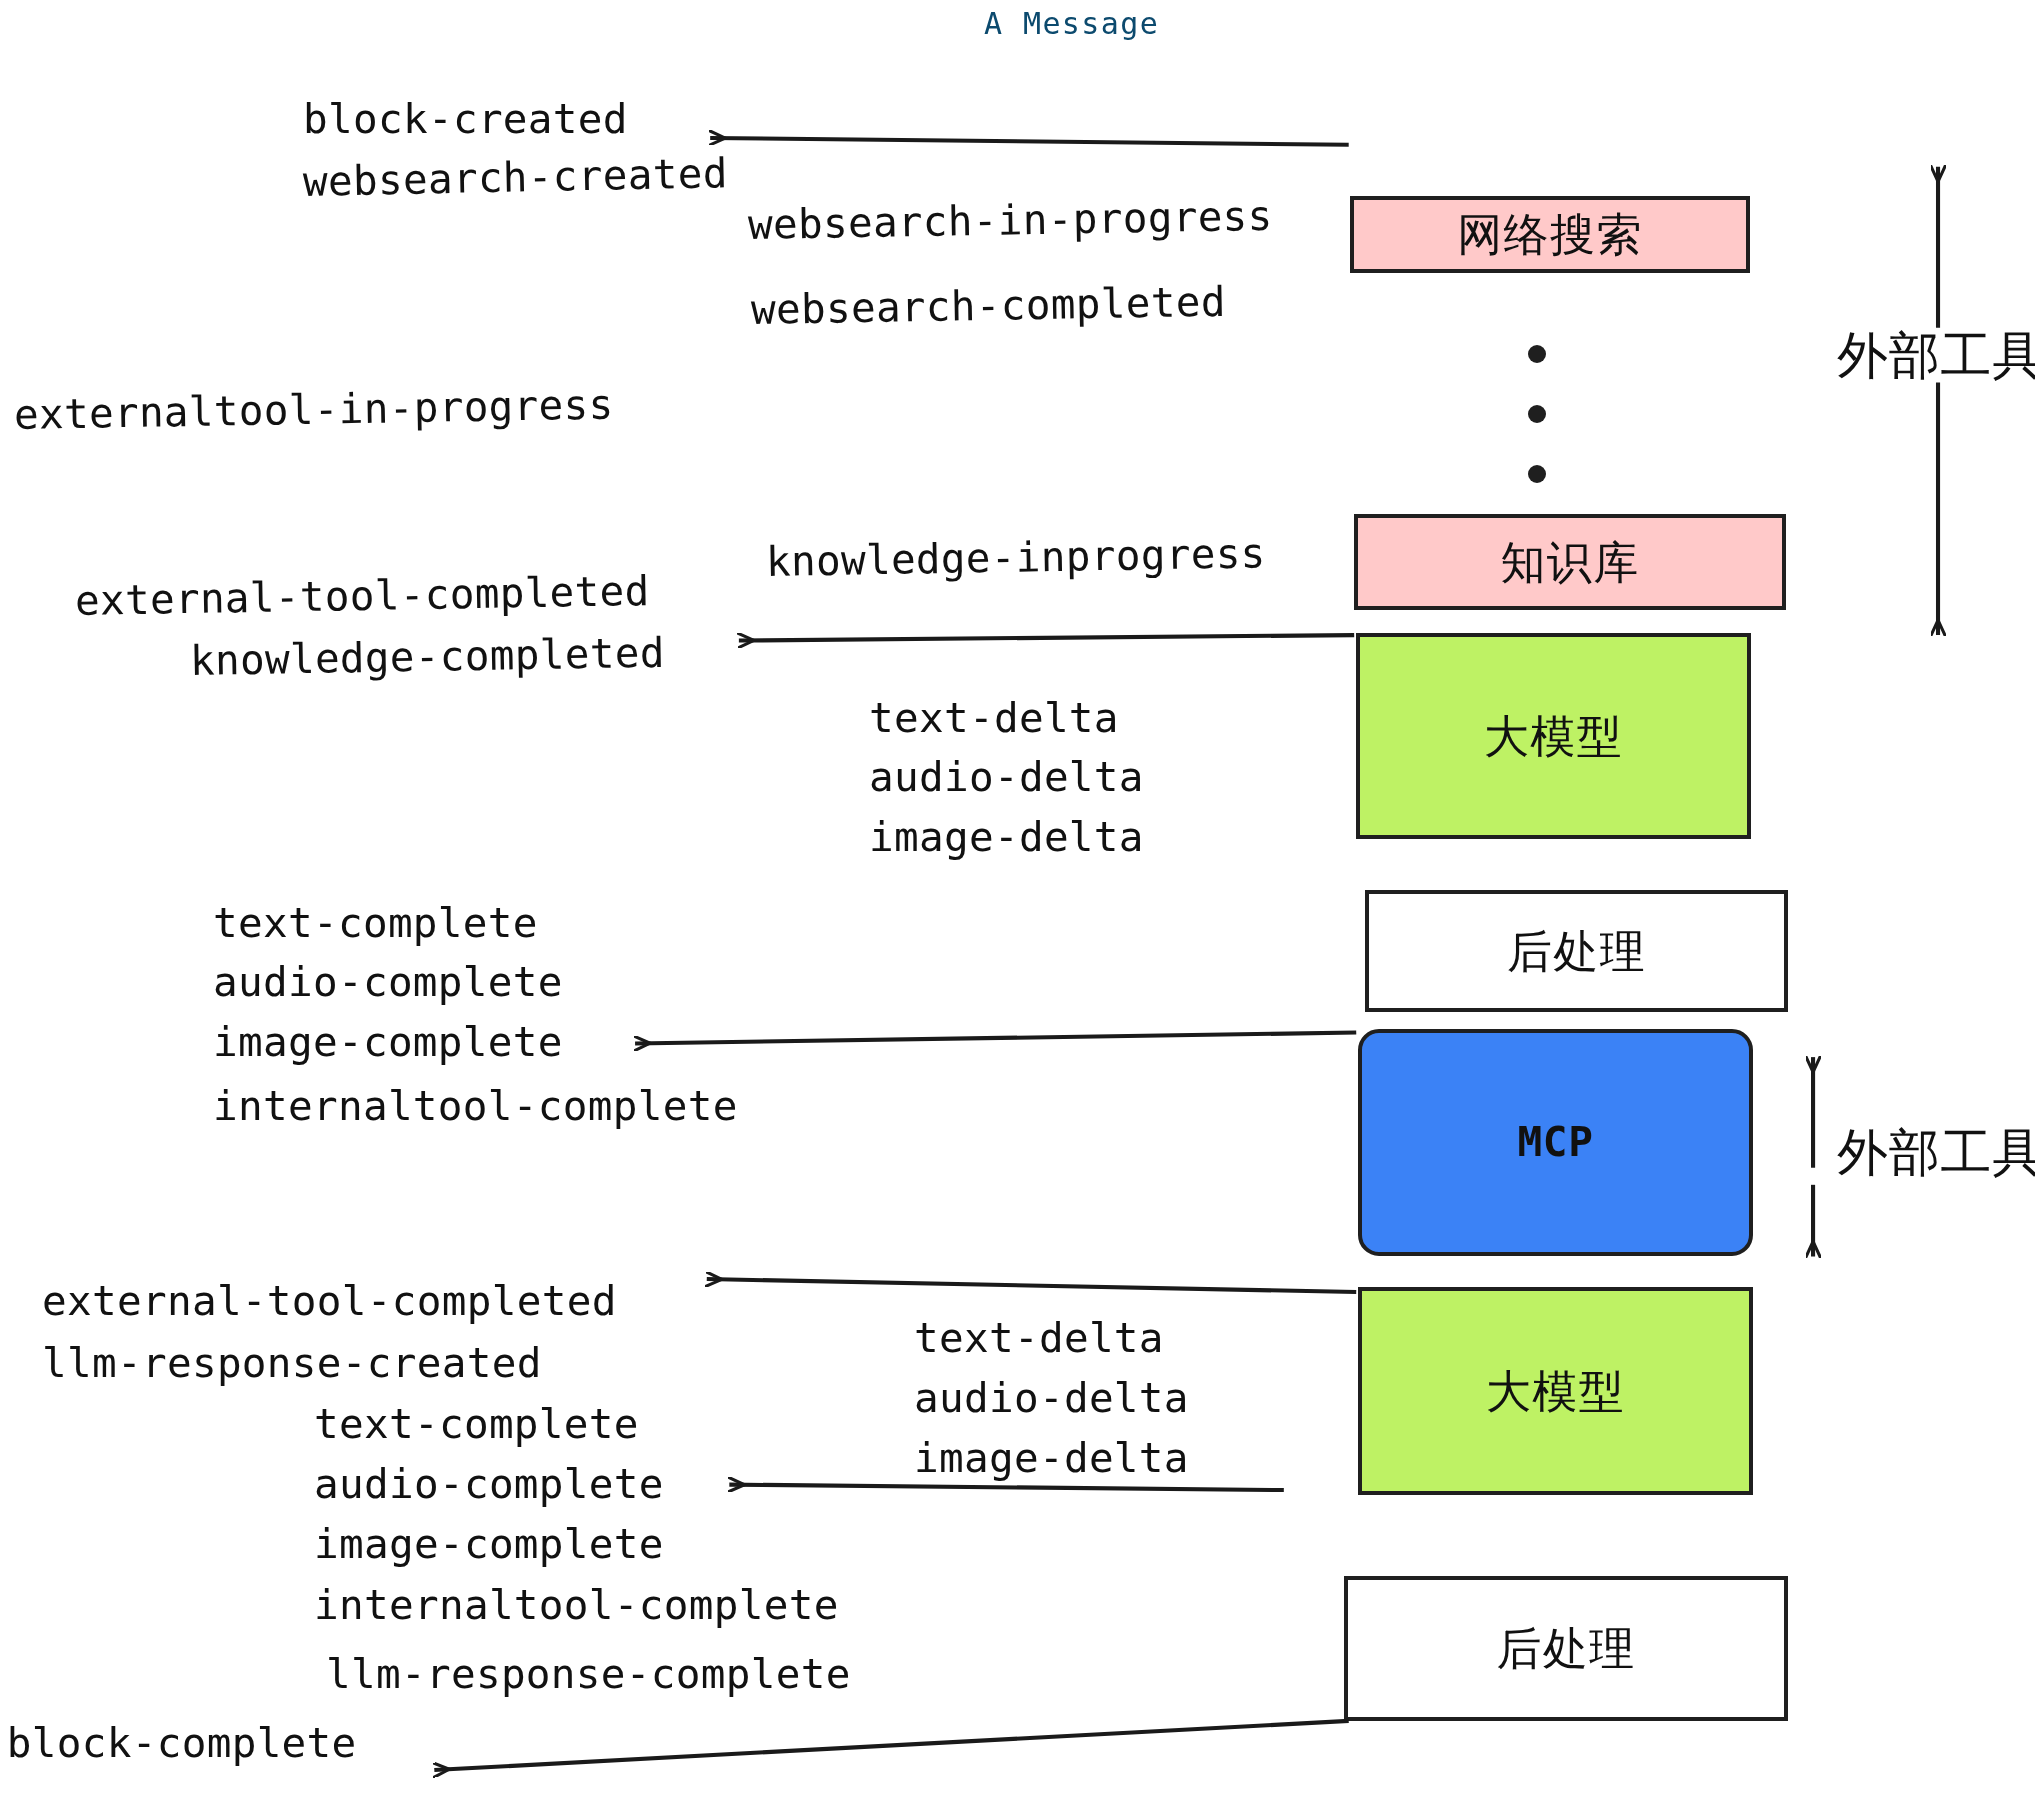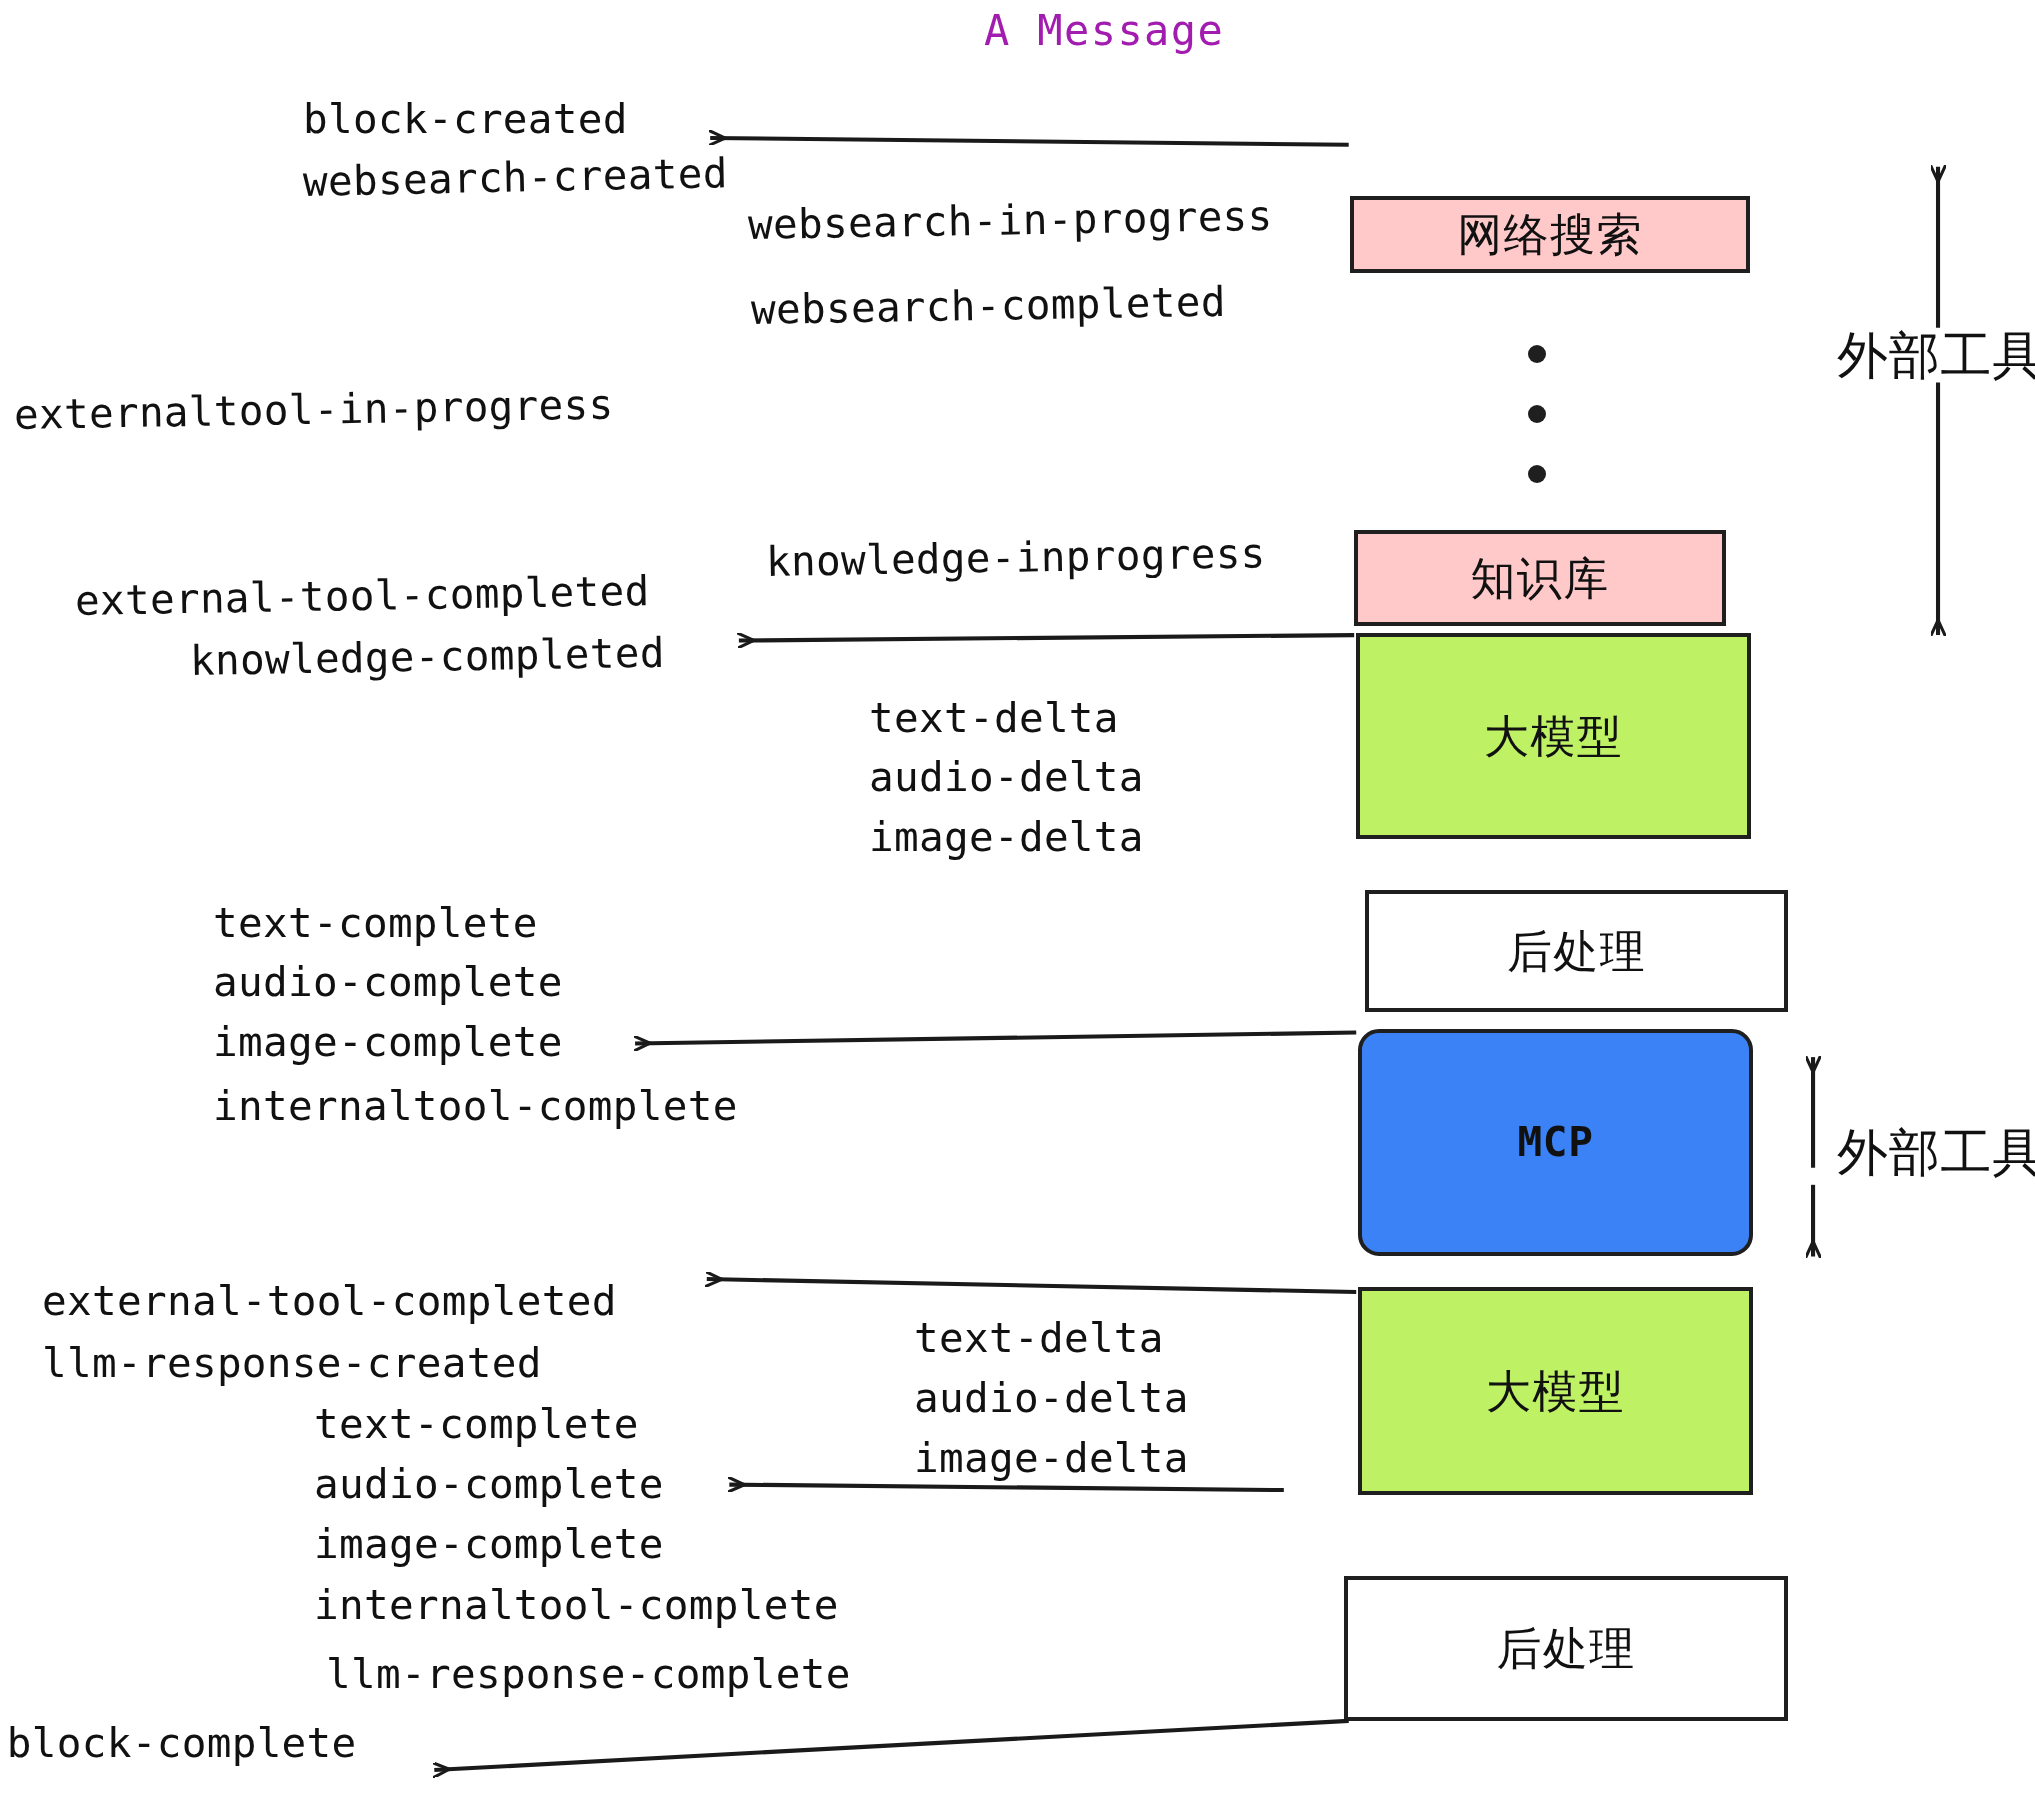--- a/index.html
+++ b/index.html
@@ -23,23 +23,23 @@
     line-height:1;
     letter-spacing:0.3px;
     color:#111111;
     white-space:nowrap;
     transform-origin:left center;
   }
   
   .title{
     position:absolute;
     font-family:"DejaVu Sans Mono","Liberation Mono",monospace;
-    font-size:42px;
+    font-size:30px;
     letter-spacing:1.4px;
-    color:#a21caf;
+    color:#0c4a6e;
     white-space:nowrap;
   }
   
   .node{
     position:absolute;
     box-sizing:border-box;
     border:4.1px solid #1f1f1f;
     display:flex;
     align-items:center;
     justify-content:center;
@@ -91,21 +91,21 @@
 <body>
 
 <div id="stage">
 
   <div class="title" style="left:984px; top:5.5px;">A Message</div>
 
   <div class="node pink" style="left:1350px; top:196px; width:400px; height:77px;">
     <span>网络搜索</span>
   </div>
 
-  <div class="node pink" style="left:1354px; top:530px; width:372px; height:96px;">
+  <div class="node pink" style="left:1354px; top:514px; width:432px; height:96px;">
     <span>知识库</span>
   </div>
 
   <div class="node green" style="left:1356px; top:633px; width:395px; height:206px;">
     <span>大模型</span>
   </div>
 
   <div class="node plain" style="left:1365px; top:890px; width:423px; height:122px;">
     <span>后处理</span>
   </div>

